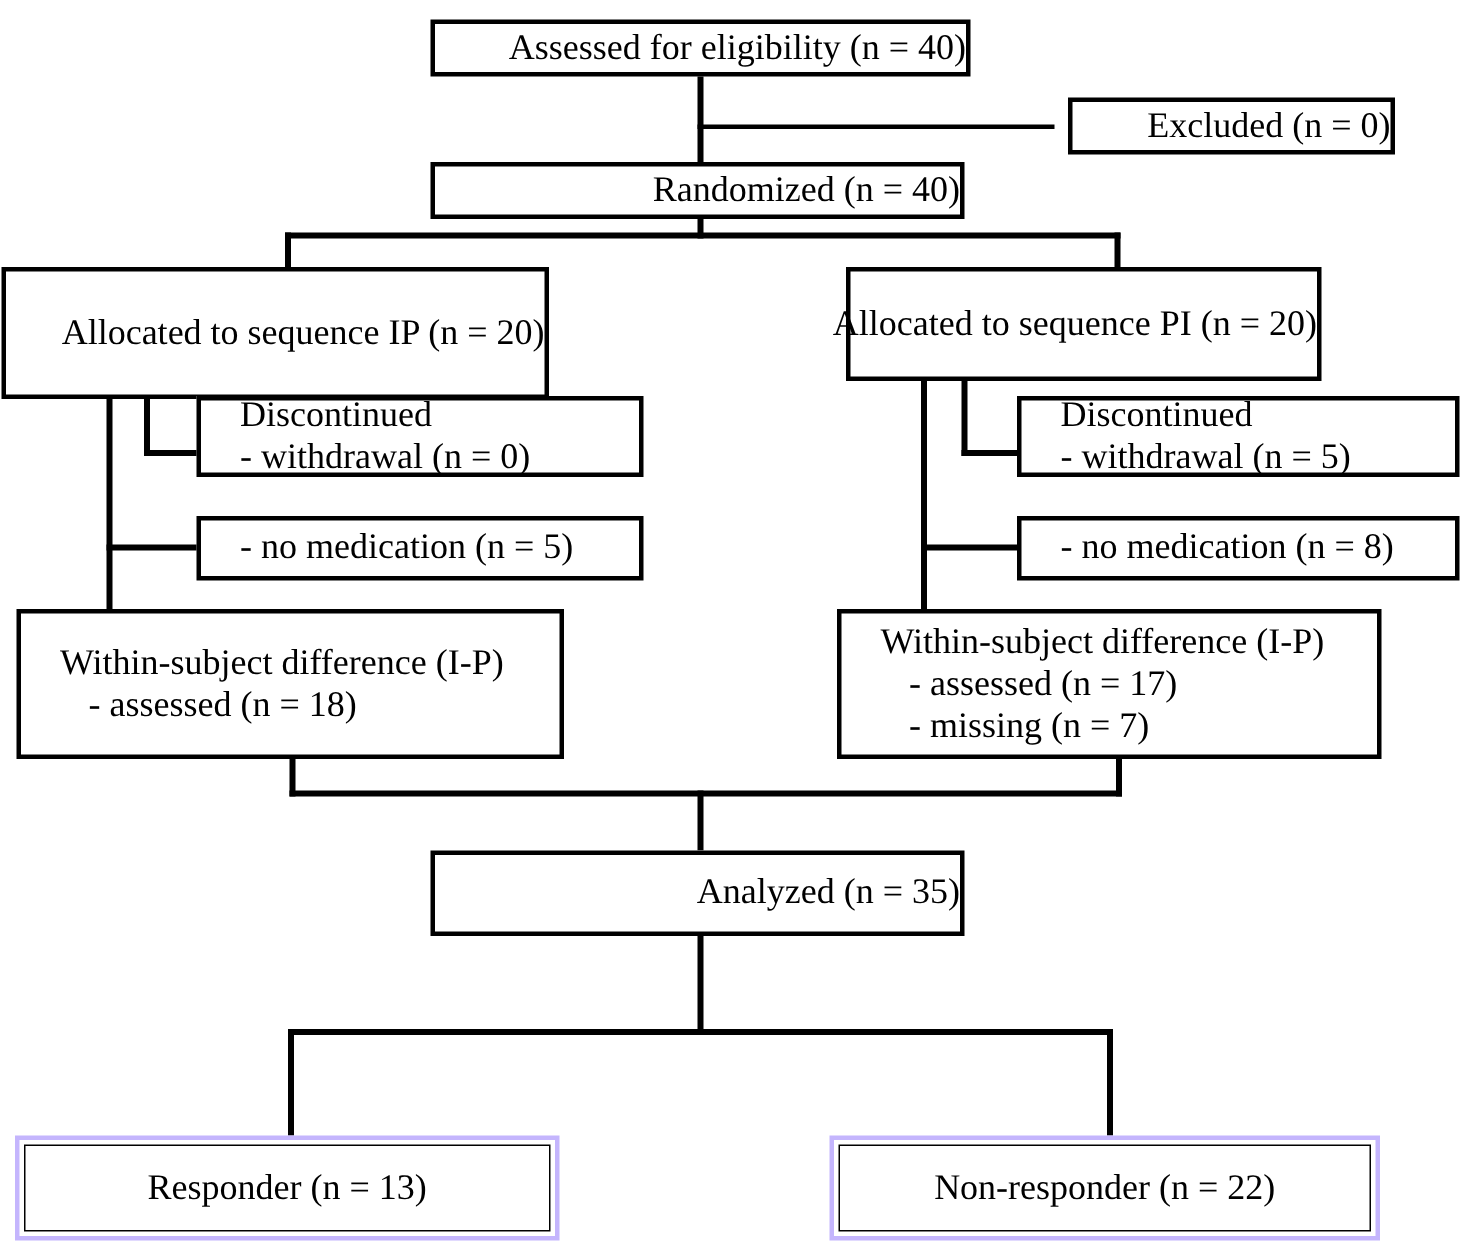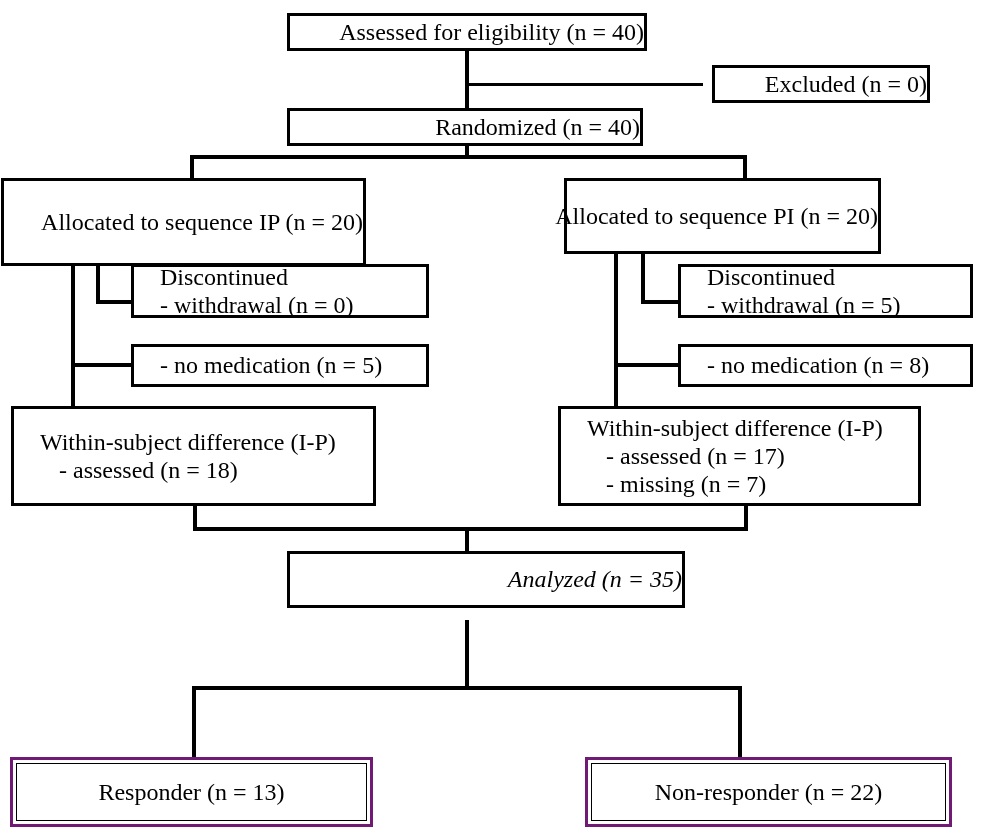--- a/index.html
+++ b/index.html
@@ -28,21 +28,21 @@
   }
   .node.center {
     align-items: flex-end;
     text-align: center;
   }
   .node.left {
     align-items: flex-start;
     text-align: left;
   }
   .node.double {
-    border: 3px solid #701a75;
+    border: 3px solid #c4b5fd;
     padding: 3px;
   }
   .node.double .inner {
     border: 1px solid #000000;
     width: 100%;
     height: 100%;
     display: flex;
     align-items: center;
     justify-content: center;
     box-sizing: border-box;
@@ -143,29 +143,29 @@
     <div class="line">Within-subject difference (I-P)</div>
     <div class="line sub">- assessed (n = 18)</div>
   </div>
 
   <div class="node left" style="left:558px; top:406px; width:363px; height:100px;">
     <div class="line">Within-subject difference (I-P)</div>
     <div class="line sub">- assessed (n = 17)</div>
     <div class="line sub">- missing (n = 7)</div>
   </div>
 
-  <div class="node center" style="left:287px; top:551px; width:398px; height:57px;font-style:italic;">
+  <div class="node center" style="left:287px; top:567px; width:356px; height:57px;">
     <div class="line">Analyzed (n = 35)</div>
   </div>
 
   <div class="node double" style="left:10px; top:757px; width:363px; height:70px;">
     <div class="inner">
       <div class="line">Responder (n = 13)</div>
     </div>
   </div>
 
-  <div class="node double" style="left:553px; top:757px; width:367px; height:70px;margin-left:32px;">
+  <div class="node double" style="left:553px; top:757px; width:367px; height:70px;">
     <div class="inner">
       <div class="line">Non-responder (n = 22)</div>
     </div>
   </div>
 
 </div>
 
 </body></html>

